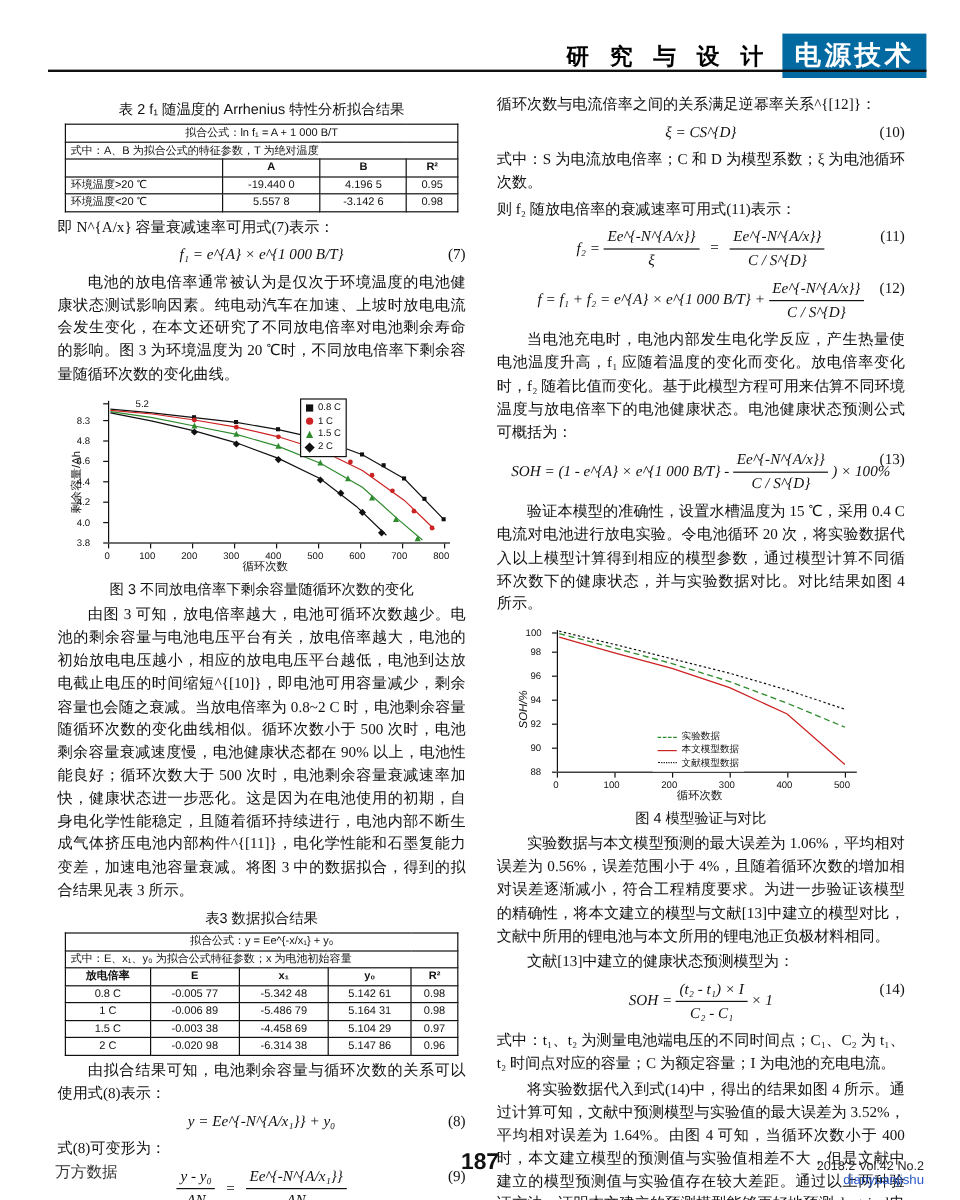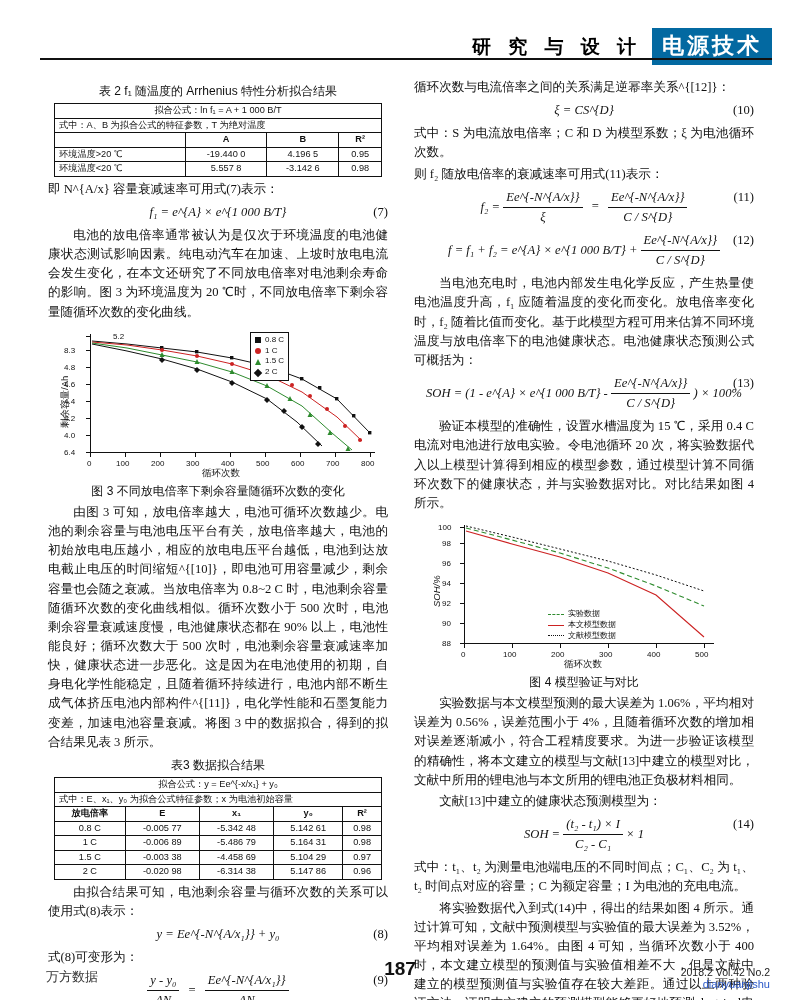--- a/index.html
+++ b/index.html
@@ -183,21 +183,21 @@
 
     <p>电池的放电倍率通常被认为是仅次于环境温度的电池健康状态测试影响因素。纯电动汽车在加速、上坡时放电电流会发生变化，在本文还研究了不同放电倍率对电池剩余寿命的影响。图 3 为环境温度为 20 ℃时，不同放电倍率下剩余容量随循环次数的变化曲线。</p>
 
     <div class="fig">
       <div class="plot" style="height:150px;position:relative;margin:6px 0 2px 4px;">
 
         <div class="axis-line" style="left:38px;top:6px;width:1px;height:118px;"></div>
         <div class="axis-line" style="left:38px;top:124px;width:285px;height:1px;"></div>
 
         <div class="tickh" style="left:34px;top:124px;"></div>
-        <div class="tlab" style="left:12px;top:119px;">6.4</div>
+        <div class="tlab" style="left:12px;top:119px;">3.8</div>
         <div class="tickh" style="left:34px;top:107px;"></div>
         <div class="tlab" style="left:12px;top:102px;">4.0</div>
         <div class="tickh" style="left:34px;top:90px;"></div>
         <div class="tlab" style="left:12px;top:85px;">4.2</div>
         <div class="tickh" style="left:34px;top:73px;"></div>
         <div class="tlab" style="left:12px;top:68px;">4.4</div>
         <div class="tickh" style="left:34px;top:56px;"></div>
         <div class="tlab" style="left:12px;top:51px;">4.6</div>
         <div class="tickh" style="left:34px;top:39px;"></div>
         <div class="tlab" style="left:12px;top:34px;">4.8</div>

